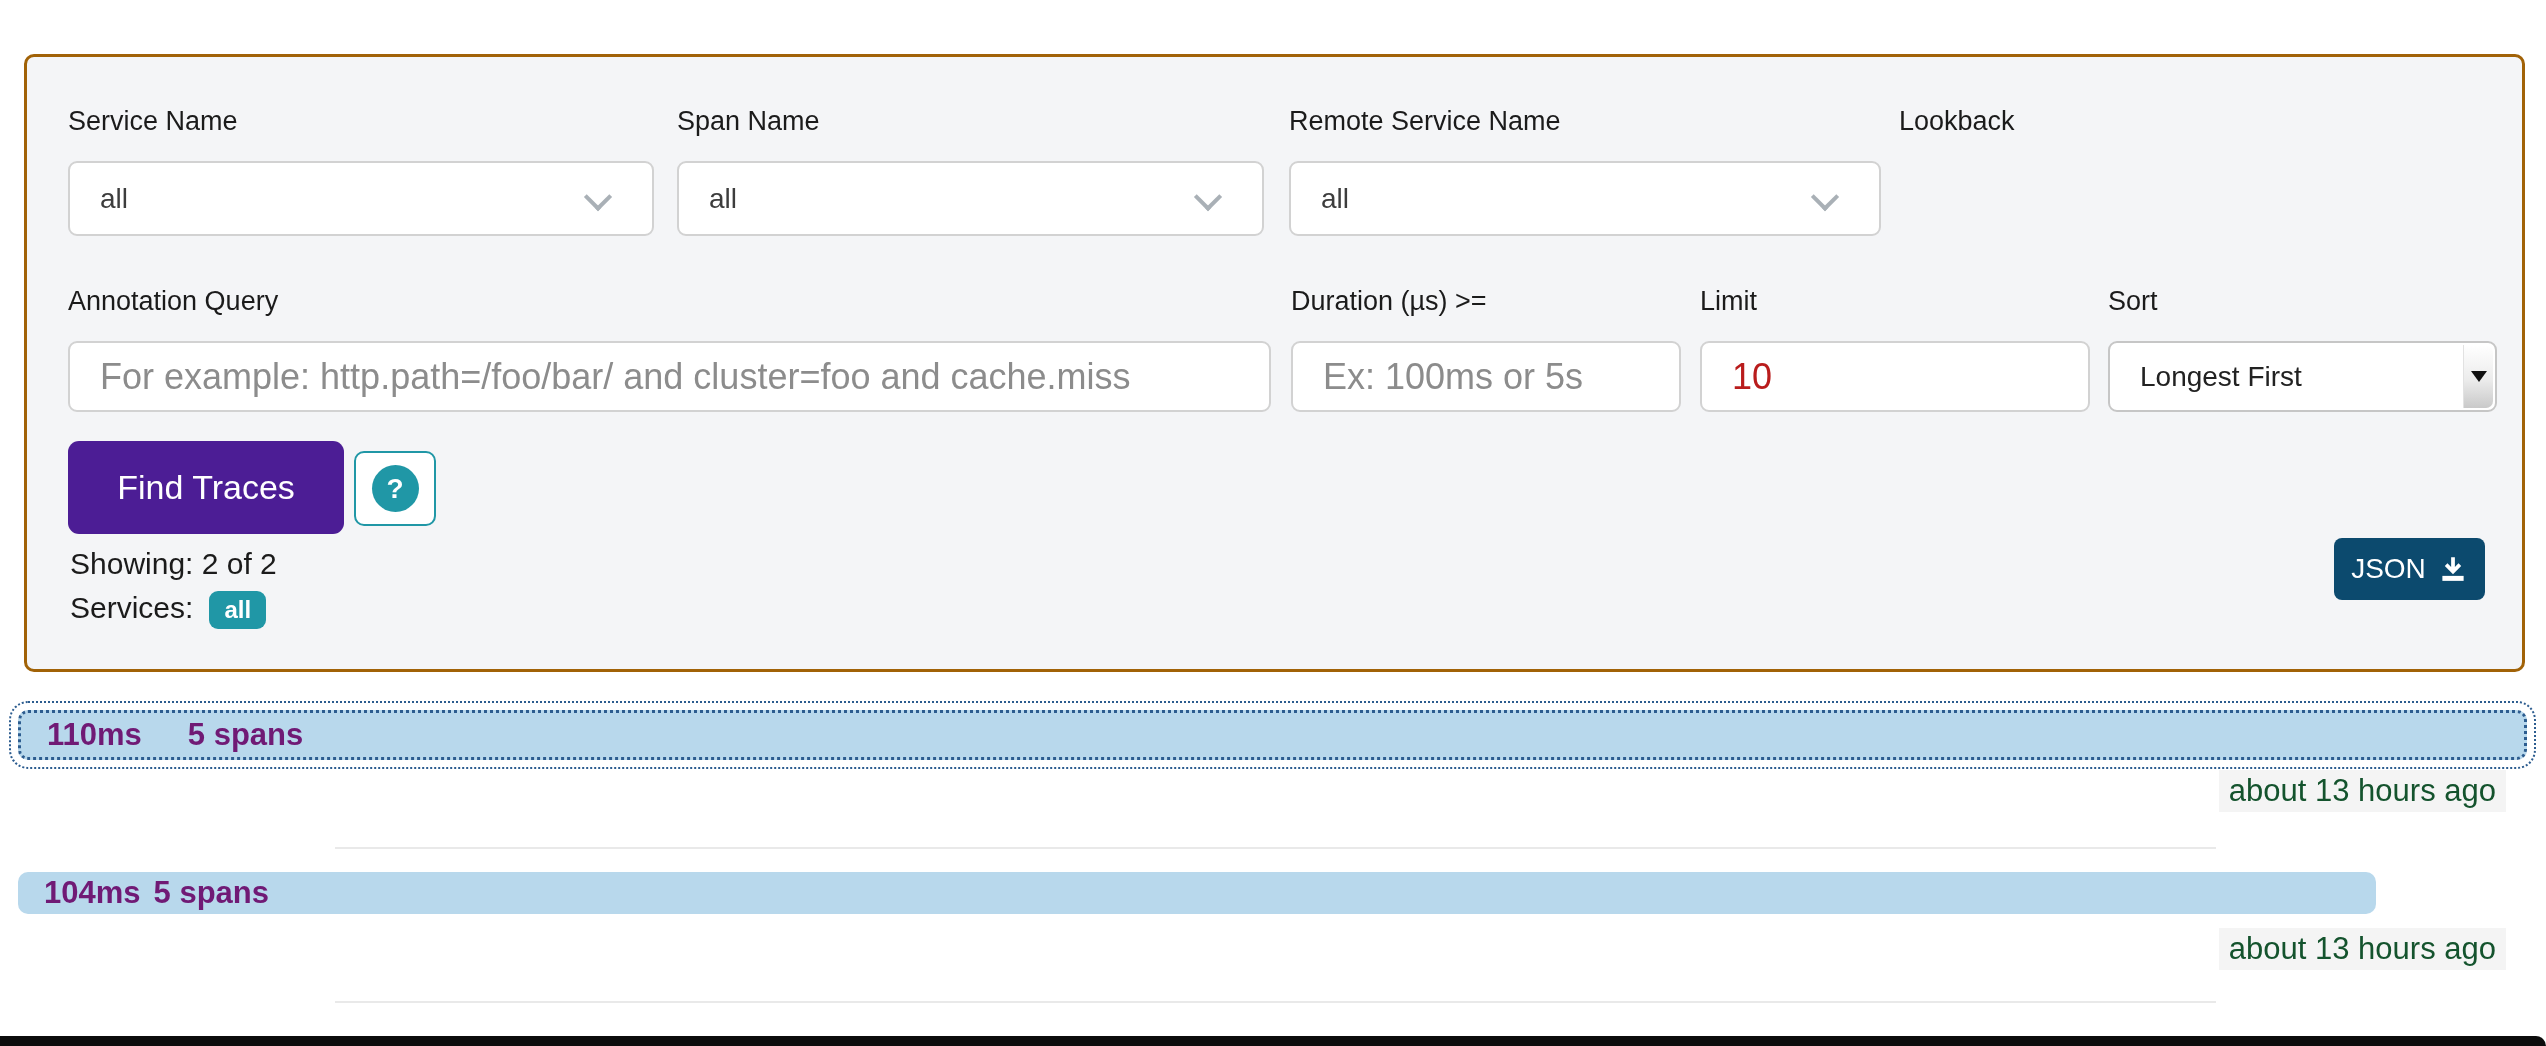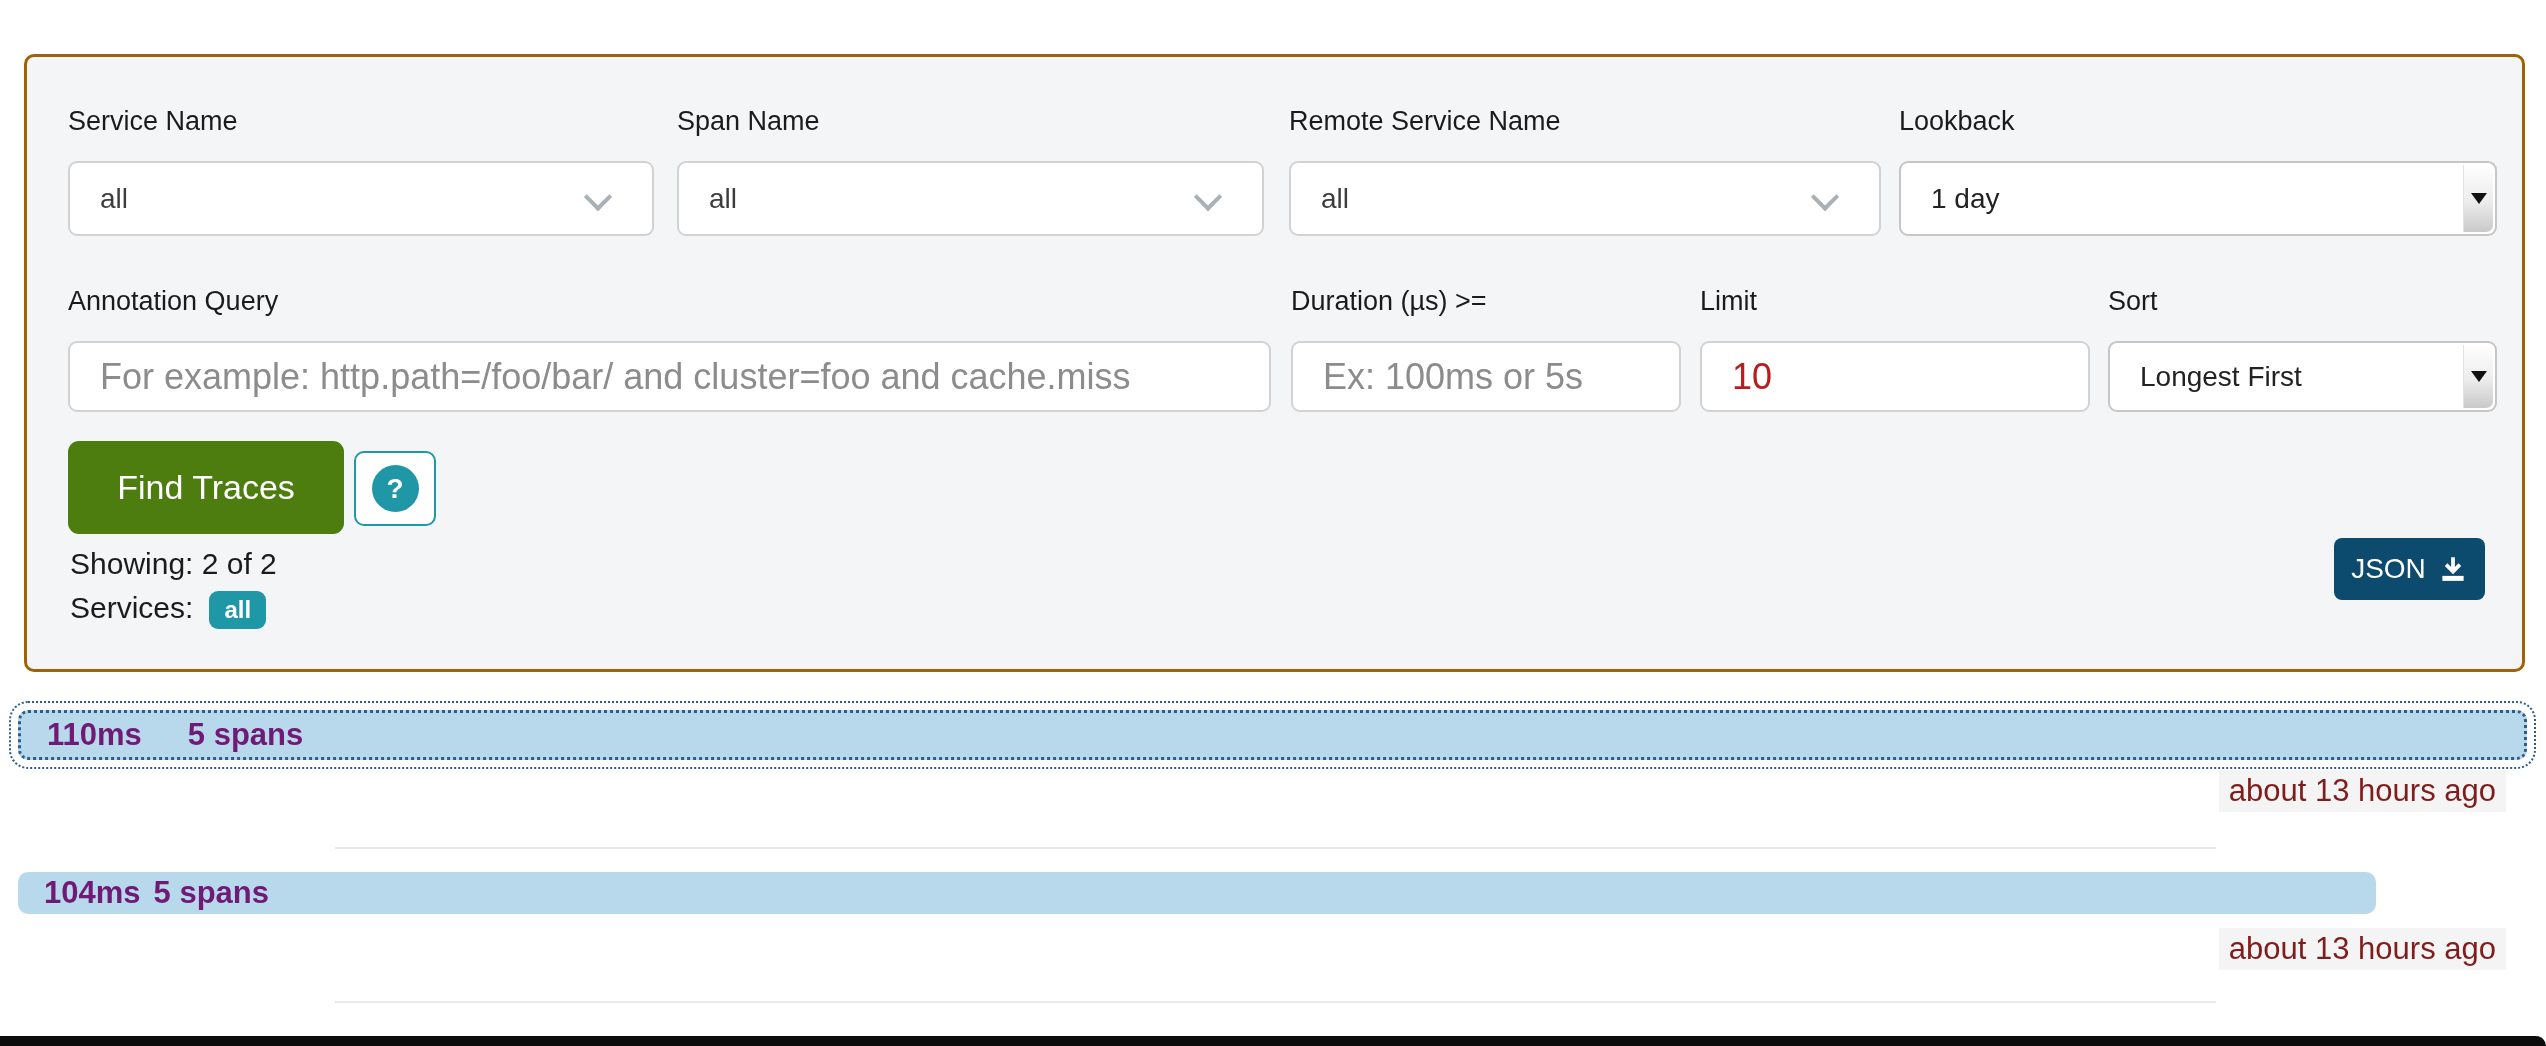--- a/index.html
+++ b/index.html
@@ -74,21 +74,21 @@
     border: none; outline: none; background: transparent;
     font-family: "Liberation Sans", sans-serif;
     font-size: 36px; color: #b91c1c; width: 100%; padding: 0;
   }
   .ctl input::placeholder { color: #8c8c8c; opacity: 1; }
 
   
   .find-btn {
     position: absolute; left: 41px; top: 384px;
     width: 276px; height: 93px;
-    background: #4d7c0f; border: none; border-radius: 11px;
+    background: #4c1d95; border: none; border-radius: 11px;
     color: #ffffff; font-size: 34px;
     font-family: "Liberation Sans", sans-serif;
     display: flex; align-items: center; justify-content: center;
     cursor: pointer;
   }
   .help-btn {
     position: absolute; left: 327px; top: 394px;
     width: 82px; height: 75px;
     background: #ffffff; border: 2px solid #2097a6; border-radius: 10px;
     display: flex; align-items: center; justify-content: center;
@@ -143,21 +143,21 @@
   }
   .bar-1 {
     top: 710px; height: 50px;
     border: 3px dotted #2c5c8f;
     outline: 2px dotted #2c5c8f; outline-offset: 7px;
   }
   .bar-2 { top: 872px; height: 42px; }
 
   .trace-time {
     position: absolute; right: 21px;
-    font-size: 31px; color: #7f1d1d;
+    font-size: 31px; color: #14532d;
     background: #f4f4f4; padding: 3px 10px;
     white-space: nowrap;
   }
   .time-1 { top: 770px; }
   .time-2 { top: 928px; }
 
   .sep {
     position: absolute; left: 317px; width: 1881px; height: 2px;
     background: #e9e9e9;
   }
@@ -195,26 +195,20 @@
   <div class="fld f-remote">
     <div class="lbl">Remote Service Name</div>
     <div class="ctl">
       <span>all</span>
       <span class="chev"></span>
     </div>
   </div>
 
   <div class="fld f-lookback">
     <div class="lbl">Lookback</div>
-    <div class="ctl native">
-      <span>1 day</span>
-      <span class="native-strip">
-          <span class="tri"></span>
-        </span>
-    </div>
   </div>
 
   <div class="fld f-annot row2">
     <div class="lbl">Annotation Query</div>
     <div class="ctl">
       <input type="text" placeholder="For example: http.path=/foo/bar/ and cluster=foo and cache.miss" style="">
     </div>
   </div>
 
   <div class="fld f-duration row2">

